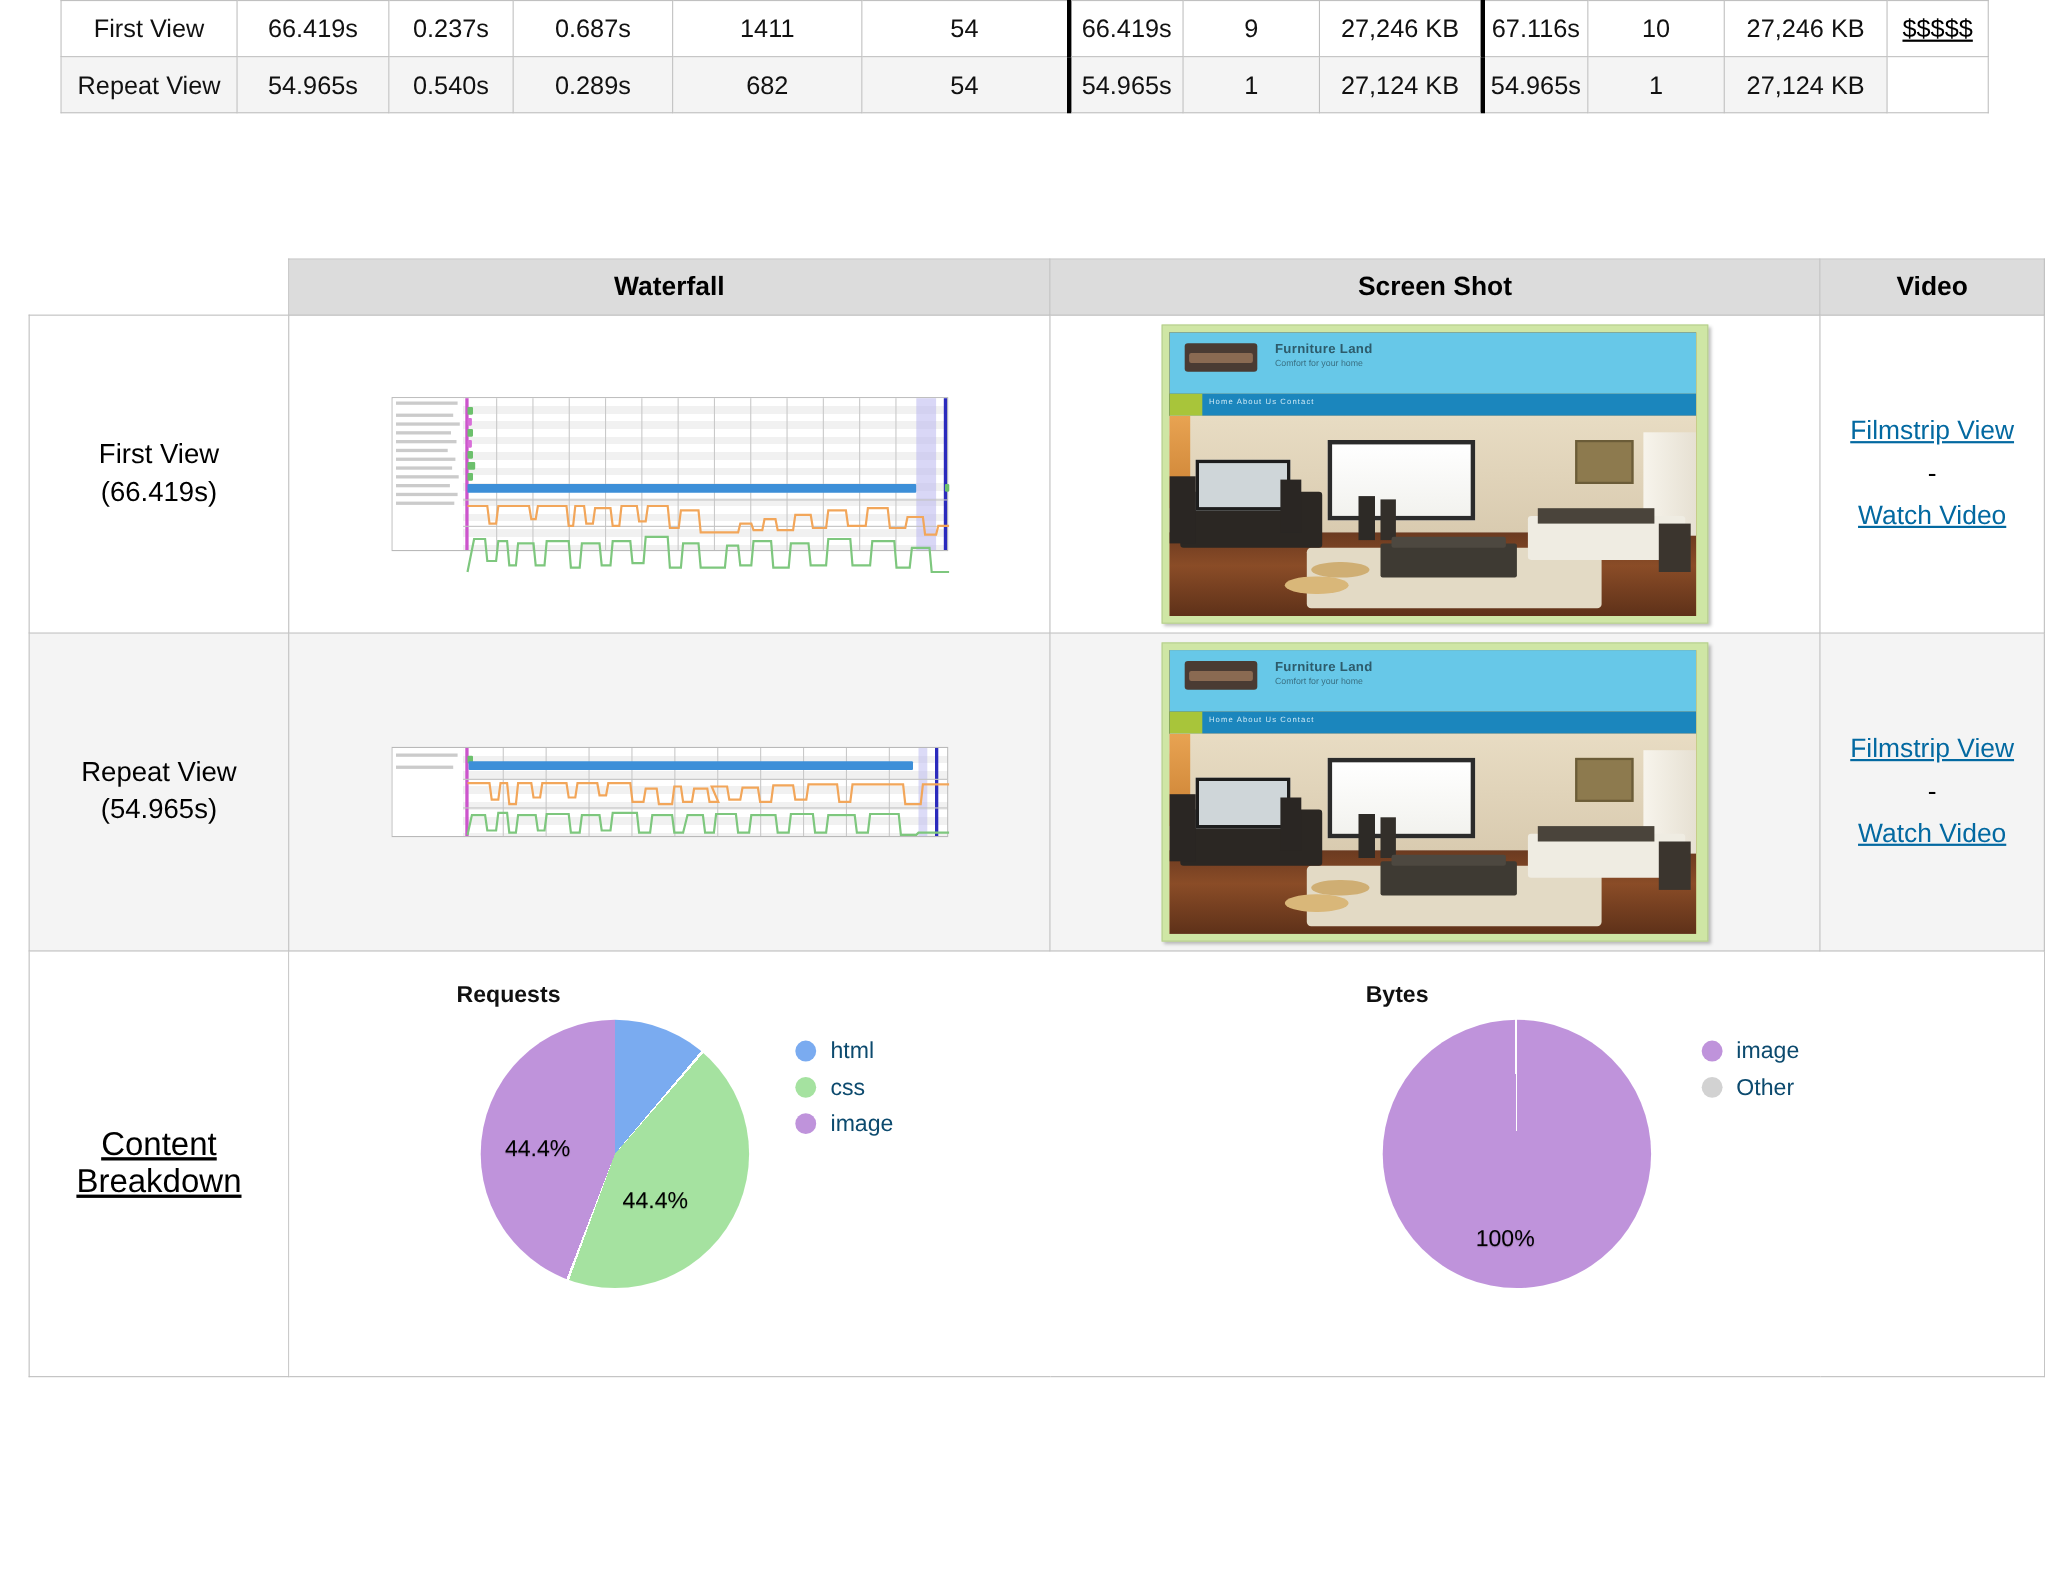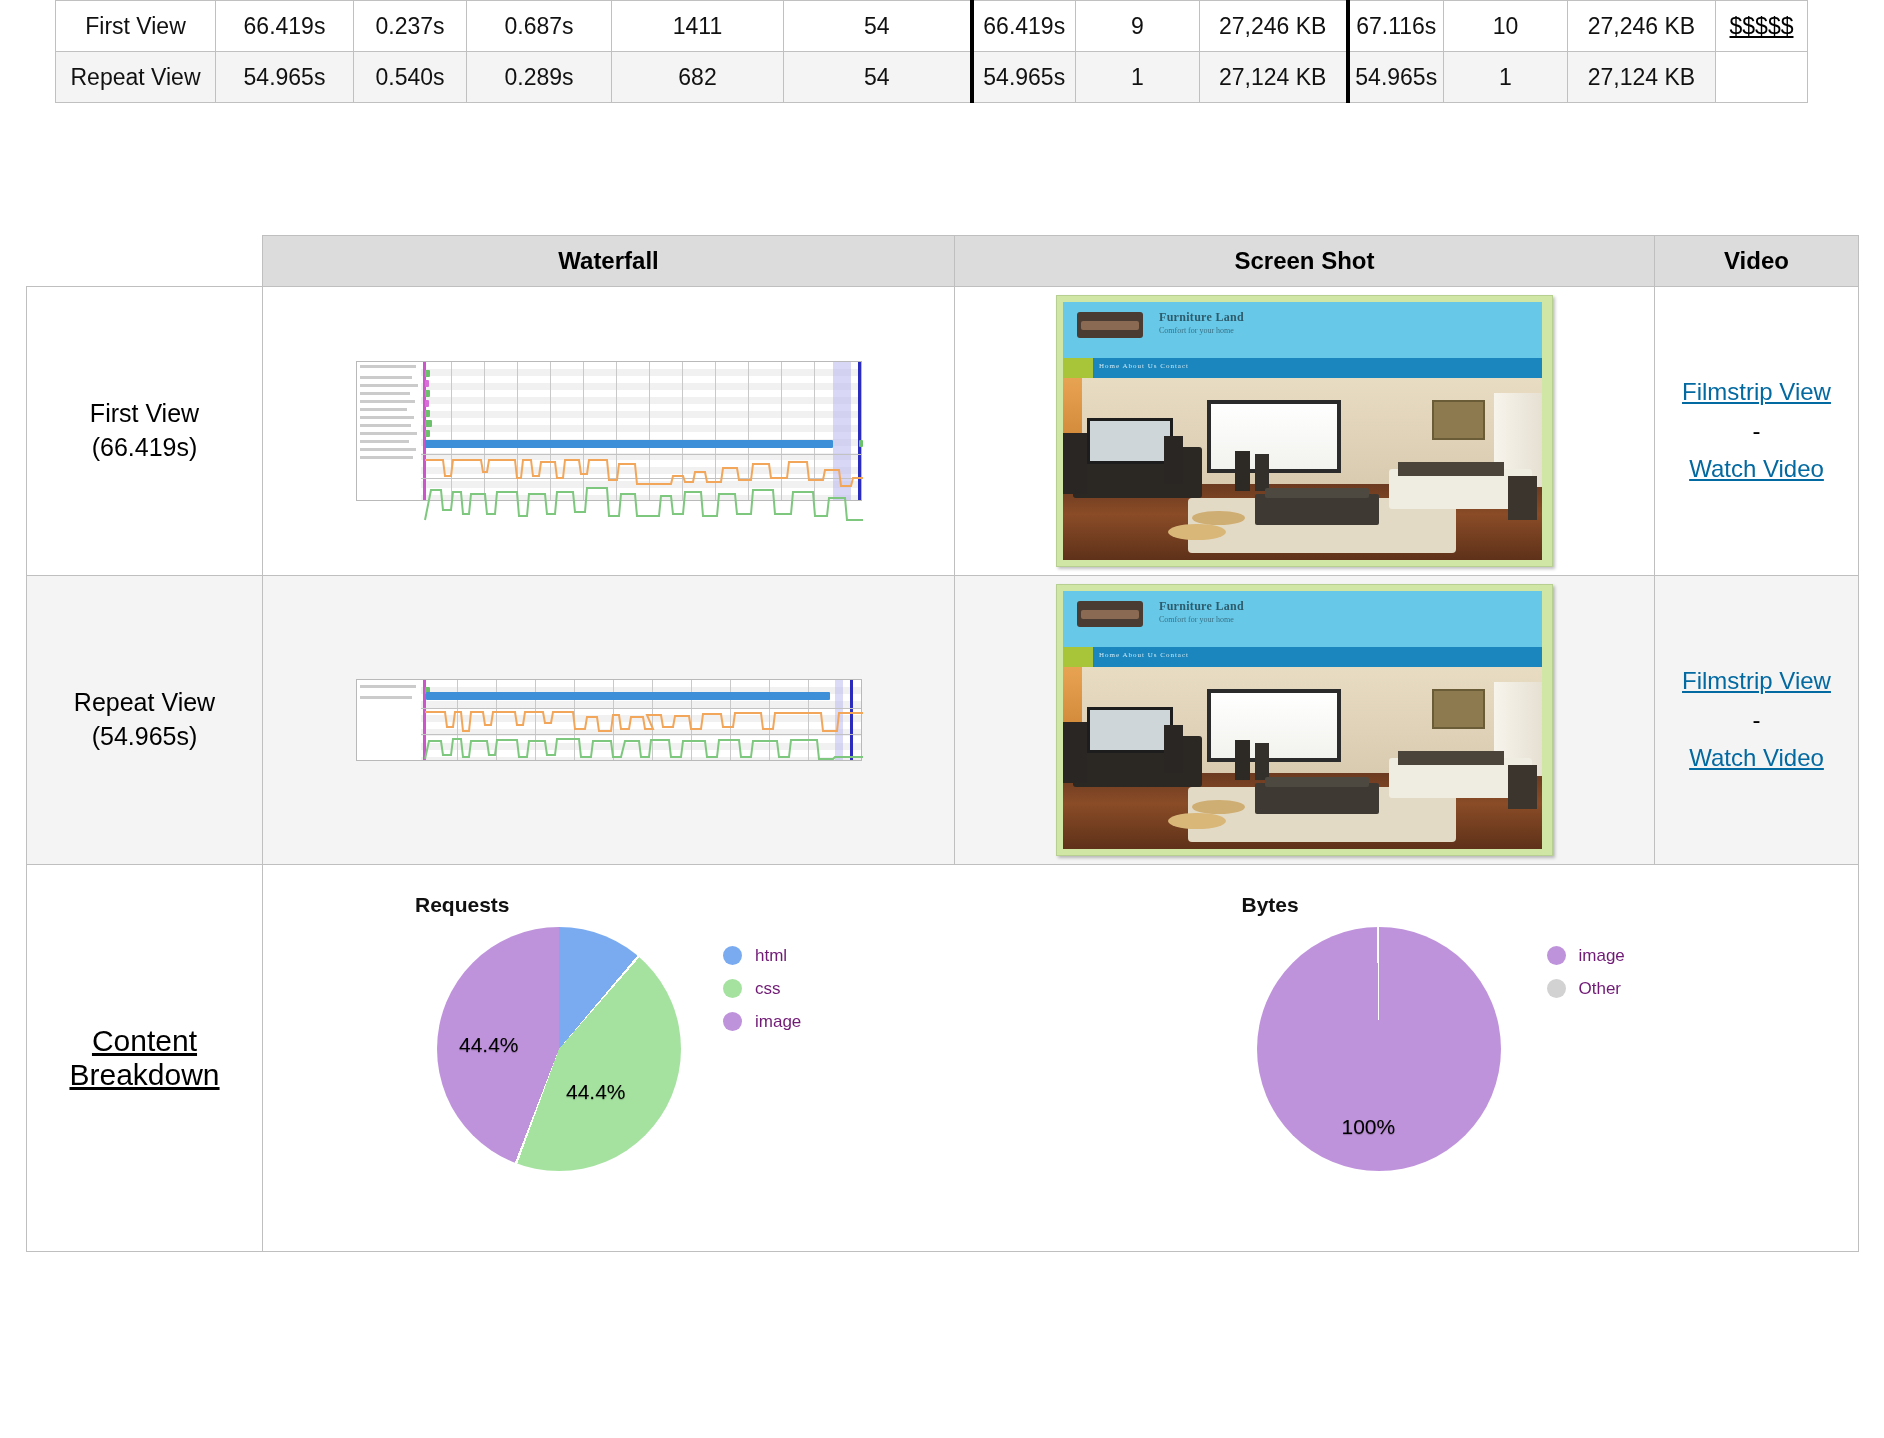--- a/index.html
+++ b/index.html
@@ -143,21 +143,21 @@
   .shot {
     width: 497px; height: 272px;
     margin: 0 auto;
     background: #cfe6a5;
     border: 1px solid #b7cf90;
     box-sizing: border-box;
     position: relative;
     padding: 6px 10px 6px 6px;
     box-shadow: 2px 2px 3px rgba(0,0,0,.25);
   }
-  .shot-inner { position:relative; width:100%; height:100%; overflow:hidden; background:#a16207;font-family:Liberation Serif, serif; }
+  .shot-inner { position:relative; width:100%; height:100%; overflow:hidden; background:#a16207; }
   .shot-hdr {
     height: 56px; background:#67c8e8; position:relative;
   }
   .shot-logo {
     position:absolute; left:14px; top:10px; width:66px; height:26px;
     background:#4a3b33; border-radius:3px;
   }
   .shot-logo:after{
     content:""; position:absolute; left:4px; top:9px; right:4px; height:9px;
     background:#8a6a52; border-radius:2px;
@@ -221,21 +221,21 @@
     font-size: 21px; font-weight: bold; color:#111;
     position:absolute; top:28px;
   }
   .pie {
     position:absolute; border-radius:50%;
   }
   .pie-lbl {
     position:absolute; color:#000000; font-size:21px; font-weight:normal;
     text-shadow: 0 1px 1px rgba(0,0,0,.25);
   }
-  .legend { position:absolute; font-size:17px; color:#701a75; }
+  .legend { position:absolute; font-size:21px; color:#0c4a6e; }
   .legend-row { display:flex; align-items:center; height:33px; }
   .legend-dot { width:19px; height:19px; border-radius:50%; margin-right:13px; }
   .legend-txt { line-height:1; }
   .cb-label {
     font-size: 30px; text-decoration: underline; color:#000; cursor:pointer;
   }
 </style>
 </head>
 <body>
 

